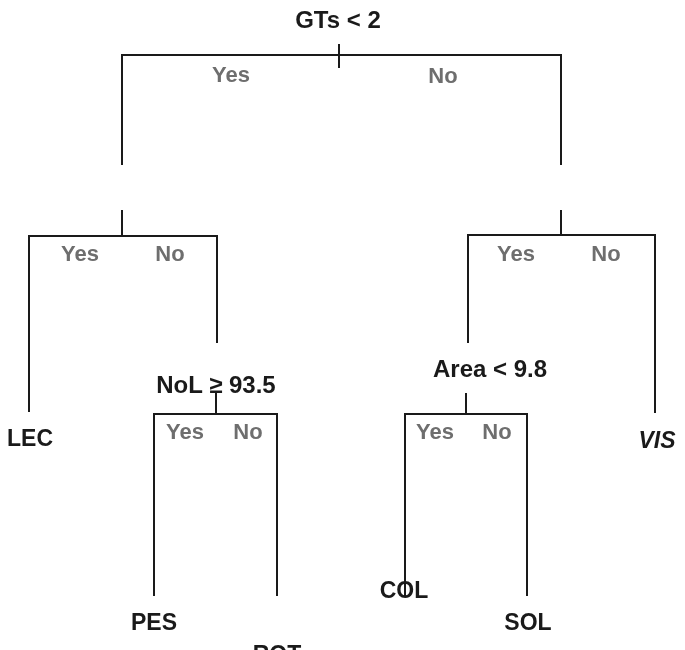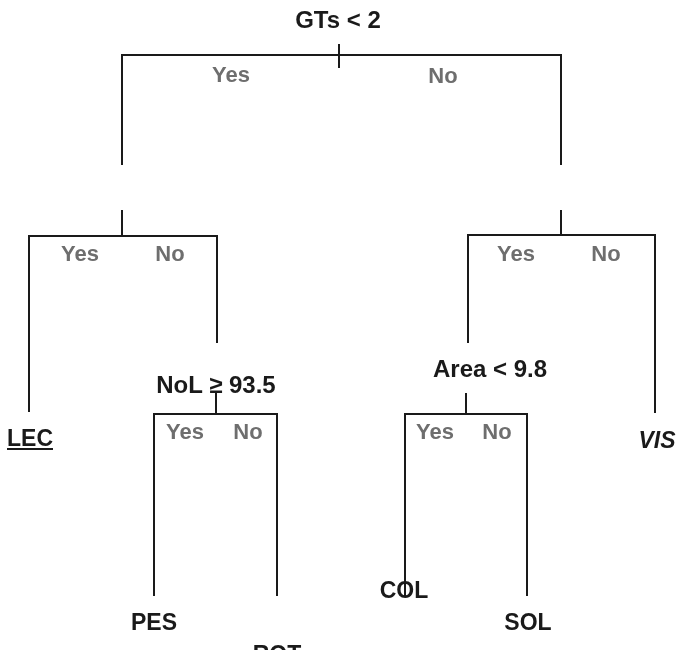--- a/index.html
+++ b/index.html
@@ -70,21 +70,21 @@
 
 
   <div class="vline" style="left:121px; top:210px; height:27px;"></div>
   <div class="hline" style="left:28px; top:235px; width:190px;"></div>
   <div class="vline" style="left:28px; top:235px; height:177px;"></div>
   <div class="vline" style="left:216px; top:235px; height:108px;"></div>
 
   <div class="branch-label" style="left:80px; top:242px;">Yes</div>
   <div class="branch-label" style="left:170px; top:242px;">No</div>
 
-  <div class="leaf-label" style="left:30px; top:426px;text-decoration:underline;">LEC</div>
+  <div class="leaf-label" style="left:30px; top:426px;">LEC</div>
 
 
   <div class="vline" style="left:560px; top:210px; height:26px;"></div>
   <div class="hline" style="left:467px; top:234px; width:189px;"></div>
   <div class="vline" style="left:467px; top:234px; height:109px;"></div>
   <div class="vline" style="left:654px; top:234px; height:179px;"></div>
 
   <div class="branch-label" style="left:516px; top:242px;">Yes</div>
   <div class="branch-label" style="left:606px; top:242px;">No</div>
 

